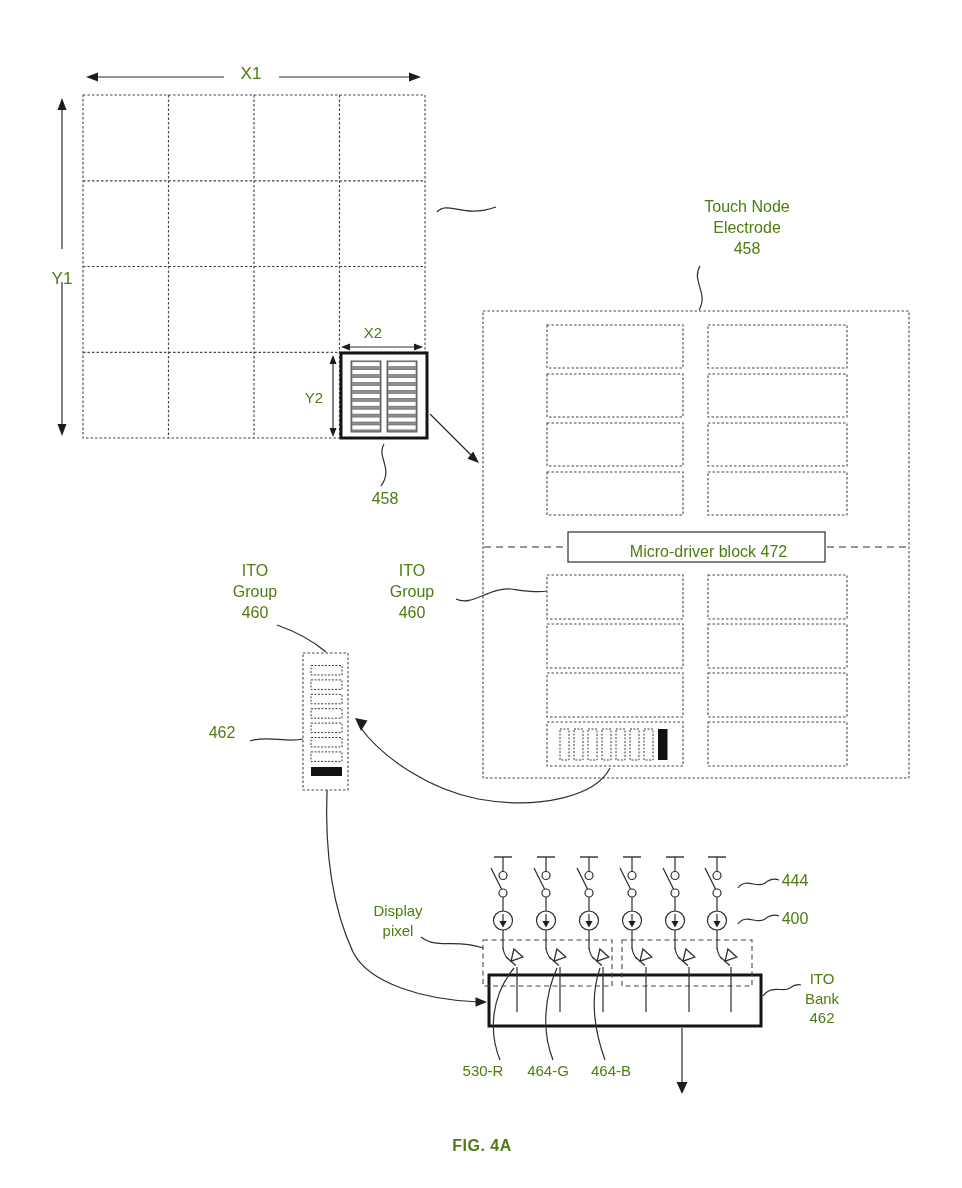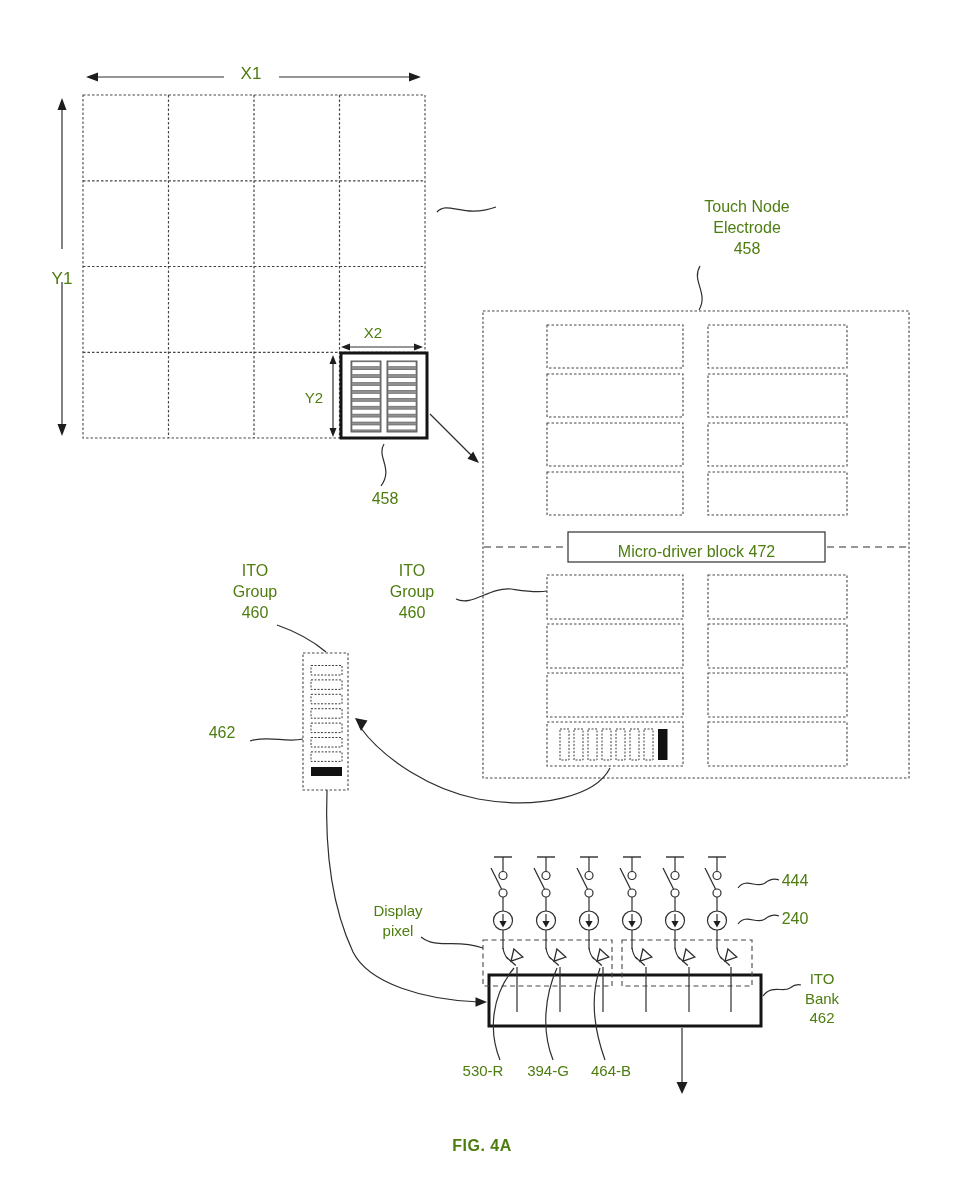--- a/index.html
+++ b/index.html
@@ -265,32 +265,32 @@
 
   <div class="lbl" style="left:221px;top:63px;width:60px;font-size:17px;">X1</div>
   <div class="lbl" style="left:38px;top:268px;width:48px;font-size:17px;">Y1</div>
   <div class="lbl small" style="left:343px;top:323px;width:60px;">X2</div>
   <div class="lbl small" style="left:284px;top:388px;width:60px;">Y2</div>
 
   <div class="lbl" style="left:682px;top:197px;width:130px;">Touch Node
 Electrode
 458</div>
   <div class="lbl" style="left:355px;top:489px;width:60px;">458</div>
-  <div class="lbl flexc" style="left:568px;top:531px;width:257px;height:41px;">Micro-driver block 472</div>
+  <div class="lbl flexc" style="left:580px;top:531px;width:257px;height:41px;">Micro-driver block 472</div>
   <div class="lbl" style="left:213px;top:561px;width:84px;">ITO
 Group
 460</div>
   <div class="lbl" style="left:370px;top:561px;width:84px;">ITO
 Group
 460</div>
   <div class="lbl" style="left:192px;top:723px;width:60px;">462</div>
   <div class="lbl small" style="left:356px;top:901px;width:84px;">Display
 pixel</div>
   <div class="lbl" style="left:765px;top:871px;width:60px;">444</div>
-  <div class="lbl" style="left:765px;top:909px;width:60px;">240</div>
+  <div class="lbl" style="left:765px;top:909px;width:60px;">400</div>
   <div class="lbl small" style="left:782px;top:969px;width:80px;">ITO
 Bank
 462</div>
   <div class="lbl small" style="left:452px;top:1061px;width:62px;">530-R</div>
-  <div class="lbl small" style="left:517px;top:1061px;width:62px;">394-G</div>
+  <div class="lbl small" style="left:517px;top:1061px;width:62px;">464-G</div>
   <div class="lbl small" style="left:580px;top:1061px;width:62px;">464-B</div>
   <div class="lbl caption" style="left:402px;top:1136px;width:160px;">FIG. 4A</div>
 </div>
 
 </body></html>

